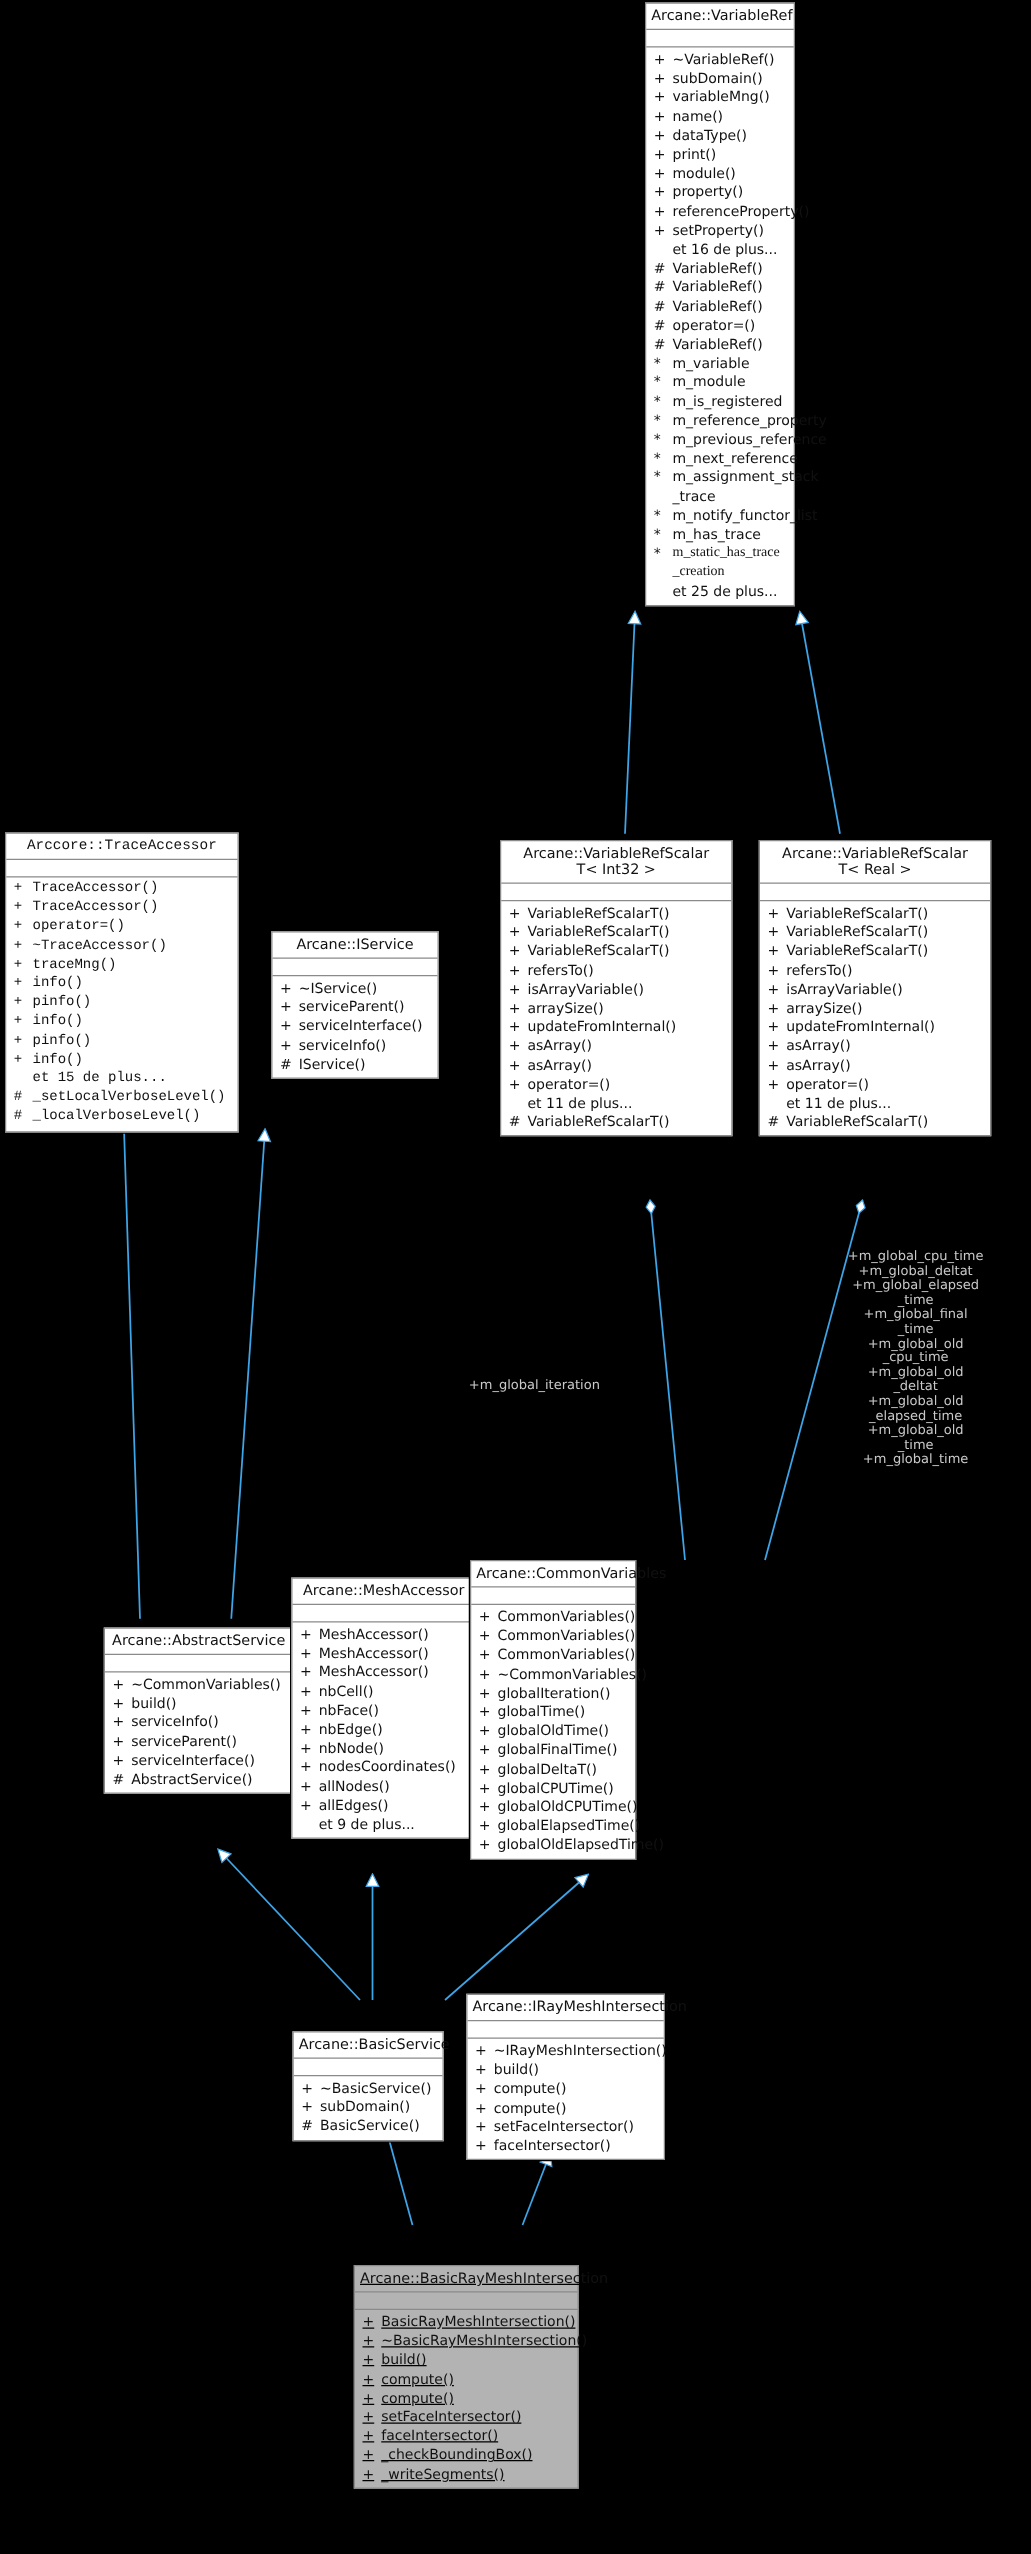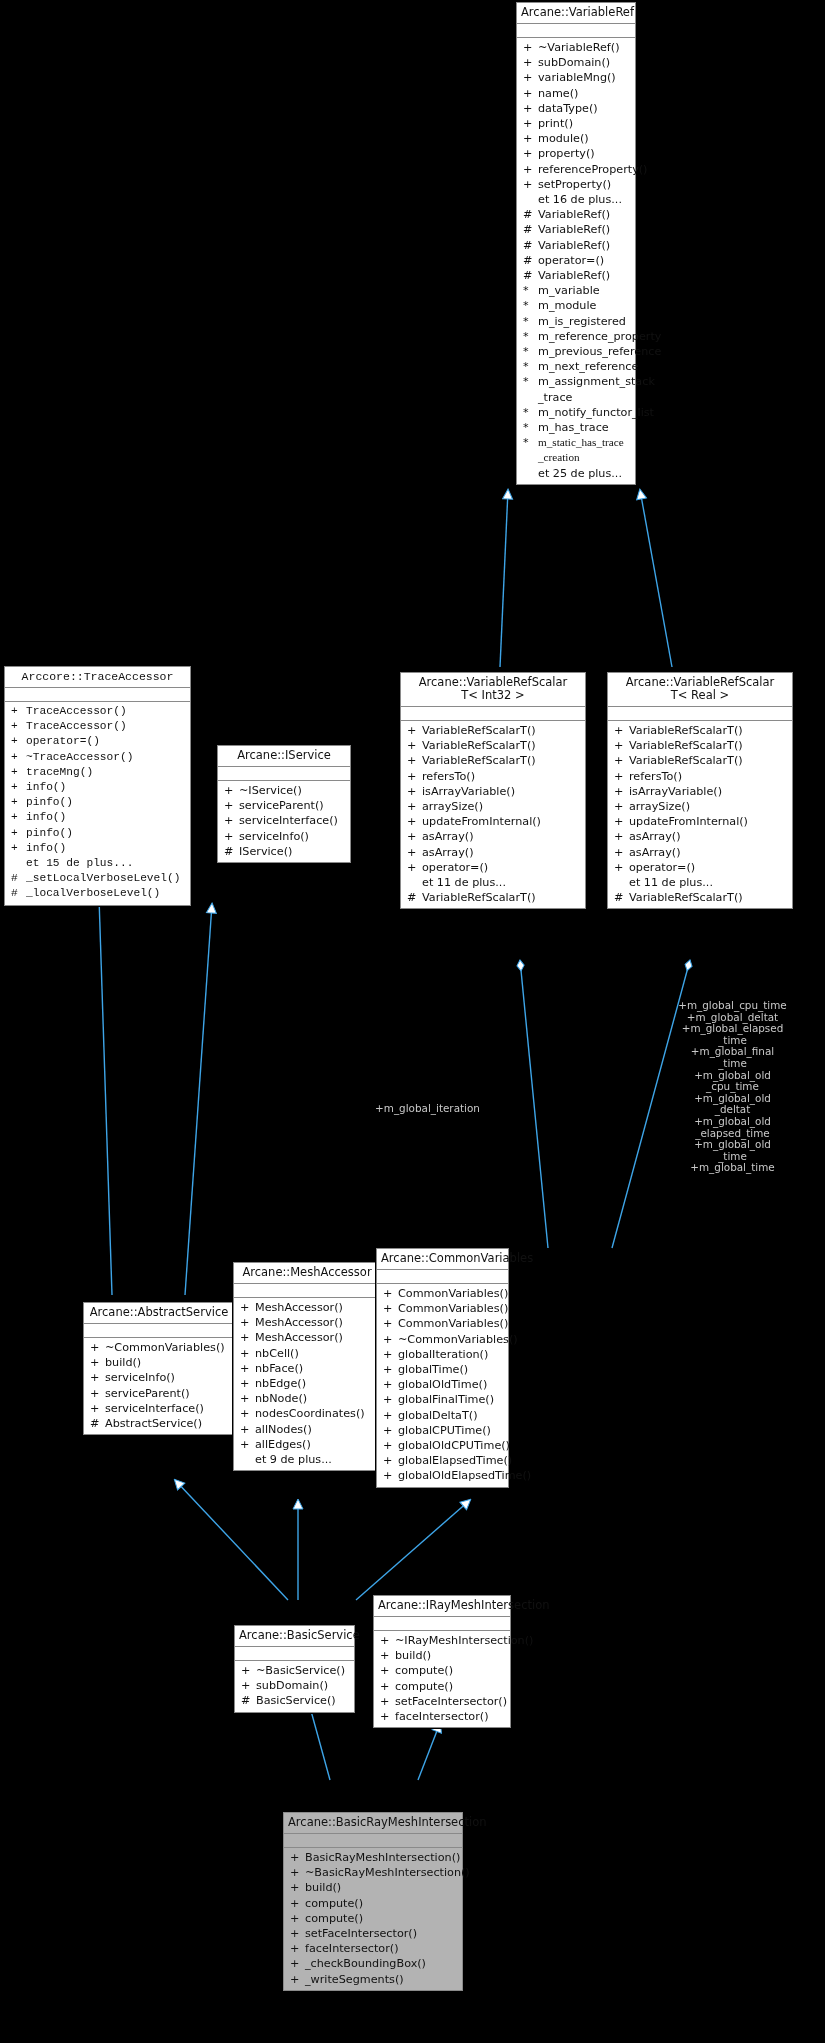--- a/index.html
+++ b/index.html
@@ -4,21 +4,21 @@
 <style>
   html,body{margin:0;padding:0;background:#000;}
   body{width:825px;height:2043px;position:relative;
        font-family:"DejaVu Sans","Liberation Sans",sans-serif;
        -webkit-font-smoothing:antialiased;}
   #stage{position:relative;width:825px;height:2043px;overflow:hidden;background:#000;}
   svg#edges{position:absolute;left:0;top:0;width:825px;height:2043px;pointer-events:none;}
 
   .uml{position:absolute;background:#fff;border:1px solid #8a8a8a;
        box-sizing:border-box;box-shadow:0 0 0 1px #000;}
-  .uml.gray{background:#b3b3b3;}
+  .uml.gray{background:#b3b3b3;text-decoration:underline;}
   .uml .title{font-size:11.5px;color:#111;text-align:center;
        padding:3px 4px 4px 4px;line-height:13px;border-bottom:1px solid #8a8a8a;}
   .uml .attrs{height:13px;border-bottom:1px solid #8a8a8a;}
   .uml .ops{padding:2px 0 3px 0;}
   .uml .row{font-size:11.2px;color:#111;line-height:15.2px;
        white-space:nowrap;padding-left:6px;display:flex;}
   .uml .vis{display:inline-block;width:15px;flex:0 0 15px;text-align:left;}
   .uml .nm{display:inline-block;}
   .uml .row.more .vis{visibility:hidden;}
 
@@ -536,21 +536,21 @@
           <span class="vis">+</span>
           <span class="nm">subDomain()</span>
         </div>
         <div class="row">
           <span class="vis">#</span>
           <span class="nm">BasicService()</span>
         </div>
       </div>
   </div>
 
-  <div class="uml" style="left:373px;top:1595px;width:138px;">
+  <div class="uml" style="left:373px;top:1595px;width:159px;">
     <div class="title">Arcane::IRayMeshIntersection</div>
     <div class="attrs"></div>
     <div class="ops">
         <div class="row">
           <span class="vis">+</span>
           <span class="nm">~IRayMeshIntersection()</span>
         </div>
         <div class="row">
           <span class="vis">+</span>
           <span class="nm">build()</span>

